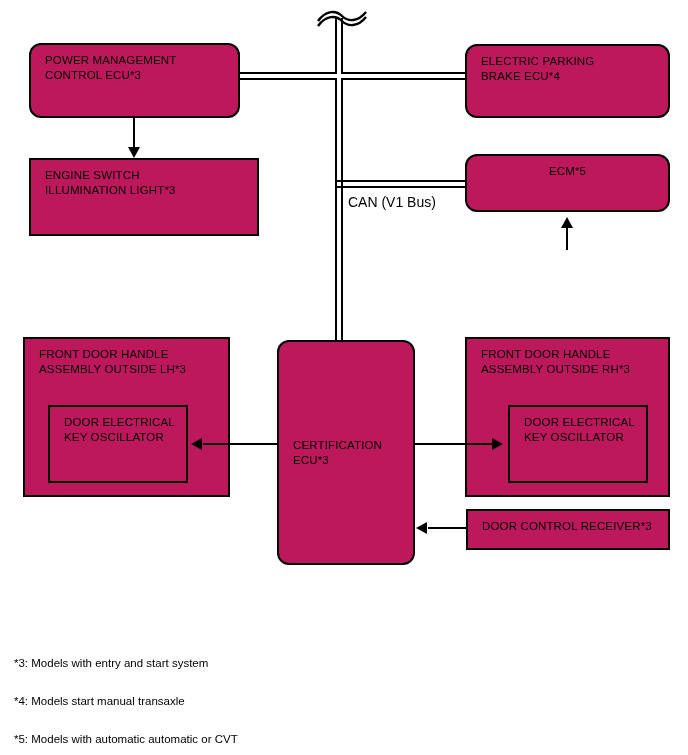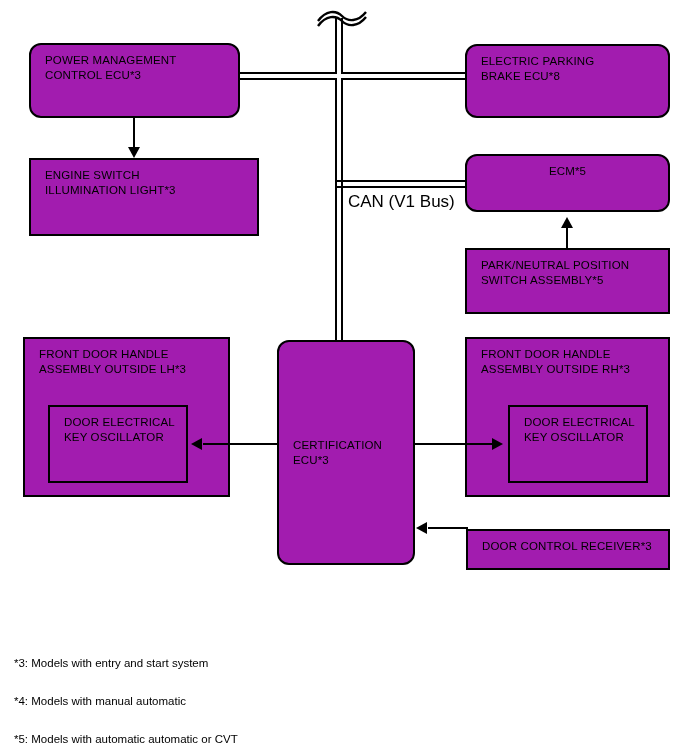--- a/index.html
+++ b/index.html
@@ -16,21 +16,21 @@
     position: relative;
     width: 688px;
     height: 755px;
     background: #ffffff;
     overflow: hidden;
   }
   .box {
     position: absolute;
     box-sizing: border-box;
     border: 2px solid #000000;
-    background: #a21caf;
+    background: #be185d;
   }
   .box.rounded {
     border-radius: 12px;
   }
   .box .label {
     position: absolute;
     font-size: 11.5px;
     line-height: 15px;
     letter-spacing: 0.15px;
     white-space: pre-line;
@@ -71,21 +71,21 @@
     width: 0; height: 0;
     border-style: solid;
   }
   .arrow-down  { border-width: 11px 6px 0 6px;  border-color: #000 transparent transparent transparent; }
   .arrow-up    { border-width: 0 6px 11px 6px;  border-color: transparent transparent #000 transparent; }
   .arrow-left  { border-width: 6px 11px 6px 0;  border-color: transparent #000 transparent transparent; }
   .arrow-right { border-width: 6px 0 6px 11px;  border-color: transparent transparent transparent #000; }
 
   .bus-caption {
     position: absolute;
-    font-size: 17px;
+    font-size: 14px;
     line-height: 14px;
     color: #000;
     white-space: nowrap;
   }
   .break-symbol { position: absolute; }
 
   .footnotes { position: absolute; left: 14px; top: 612px; margin-top: 44px; }
   .footnote {
     font-size: 11.5px;
     line-height: 15px;
@@ -121,31 +121,27 @@
 CONTROL ECU*3</div>
   </div>
 
   <div class="box" style="left:29px; top:158px; width:230px; height:78px;">
     <div class="label lbl-tl">ENGINE SWITCH
 ILLUMINATION LIGHT*3</div>
   </div>
 
   <div class="box rounded" style="left:465px; top:44px; width:205px; height:74px;">
     <div class="label lbl-tl">ELECTRIC PARKING
-BRAKE ECU*8</div>
+BRAKE ECU*4</div>
   </div>
 
   <div class="box rounded" style="left:465px; top:154px; width:205px; height:58px;">
     <div class="label lbl-tc">ECM*5</div>
   </div>
 
-  <div class="box" style="left:465px; top:248px; width:205px; height:66px;">
-    <div class="label lbl-tl">PARK/NEUTRAL POSITION
-SWITCH ASSEMBLY*5</div>
-  </div>
 
   <div class="box" style="left:23px; top:337px; width:207px; height:160px;">
     <div class="label lbl-tl">FRONT DOOR HANDLE
 ASSEMBLY OUTSIDE LH*3</div>
   </div>
 
   <div class="box" style="left:48px; top:405px; width:140px; height:78px;">
     <div class="label lbl-tl">DOOR ELECTRICAL
 KEY OSCILLATOR</div>
   </div>
@@ -158,38 +154,38 @@
   <div class="box" style="left:465px; top:337px; width:205px; height:160px;">
     <div class="label lbl-tl">FRONT DOOR HANDLE
 ASSEMBLY OUTSIDE RH*3</div>
   </div>
 
   <div class="box" style="left:508px; top:405px; width:140px; height:78px;">
     <div class="label lbl-tl">DOOR ELECTRICAL
 KEY OSCILLATOR</div>
   </div>
 
-  <div class="box" style="left:466px; top:509px; width:204px; height:41px;margin-top:20px;">
+  <div class="box" style="left:466px; top:509px; width:204px; height:41px;">
     <div class="label lbl-tl">DOOR CONTROL RECEIVER*3</div>
   </div>
 
   <div class="line-v" style="left:133px; top:118px; height:30px;"></div>
   <div class="arrow arrow-down" style="left:128px; top:147px;"></div>
 
   <div class="line-v" style="left:566px; top:228px; height:22px;"></div>
   <div class="arrow arrow-up" style="left:561px; top:217px;"></div>
 
   <div class="line-h" style="left:203px; top:443px; width:76px;"></div>
   <div class="arrow arrow-left" style="left:191px; top:438px;"></div>
 
   <div class="line-h" style="left:414px; top:443px; width:78px;"></div>
   <div class="arrow arrow-right" style="left:492px; top:438px;"></div>
 
   <div class="line-h" style="left:428px; top:527px; width:40px;"></div>
   <div class="arrow arrow-left" style="left:416px; top:522px;"></div>
 
   <div class="footnotes">
     <div class="footnote">*3: Models with entry and start system</div>
-    <div class="footnote">*4: Models with manual automatic</div>
+    <div class="footnote">*4: Models start manual transaxle</div>
     <div class="footnote">*5: Models with automatic automatic or CVT</div>
   </div>
 
 </div>
 
 </body></html>

